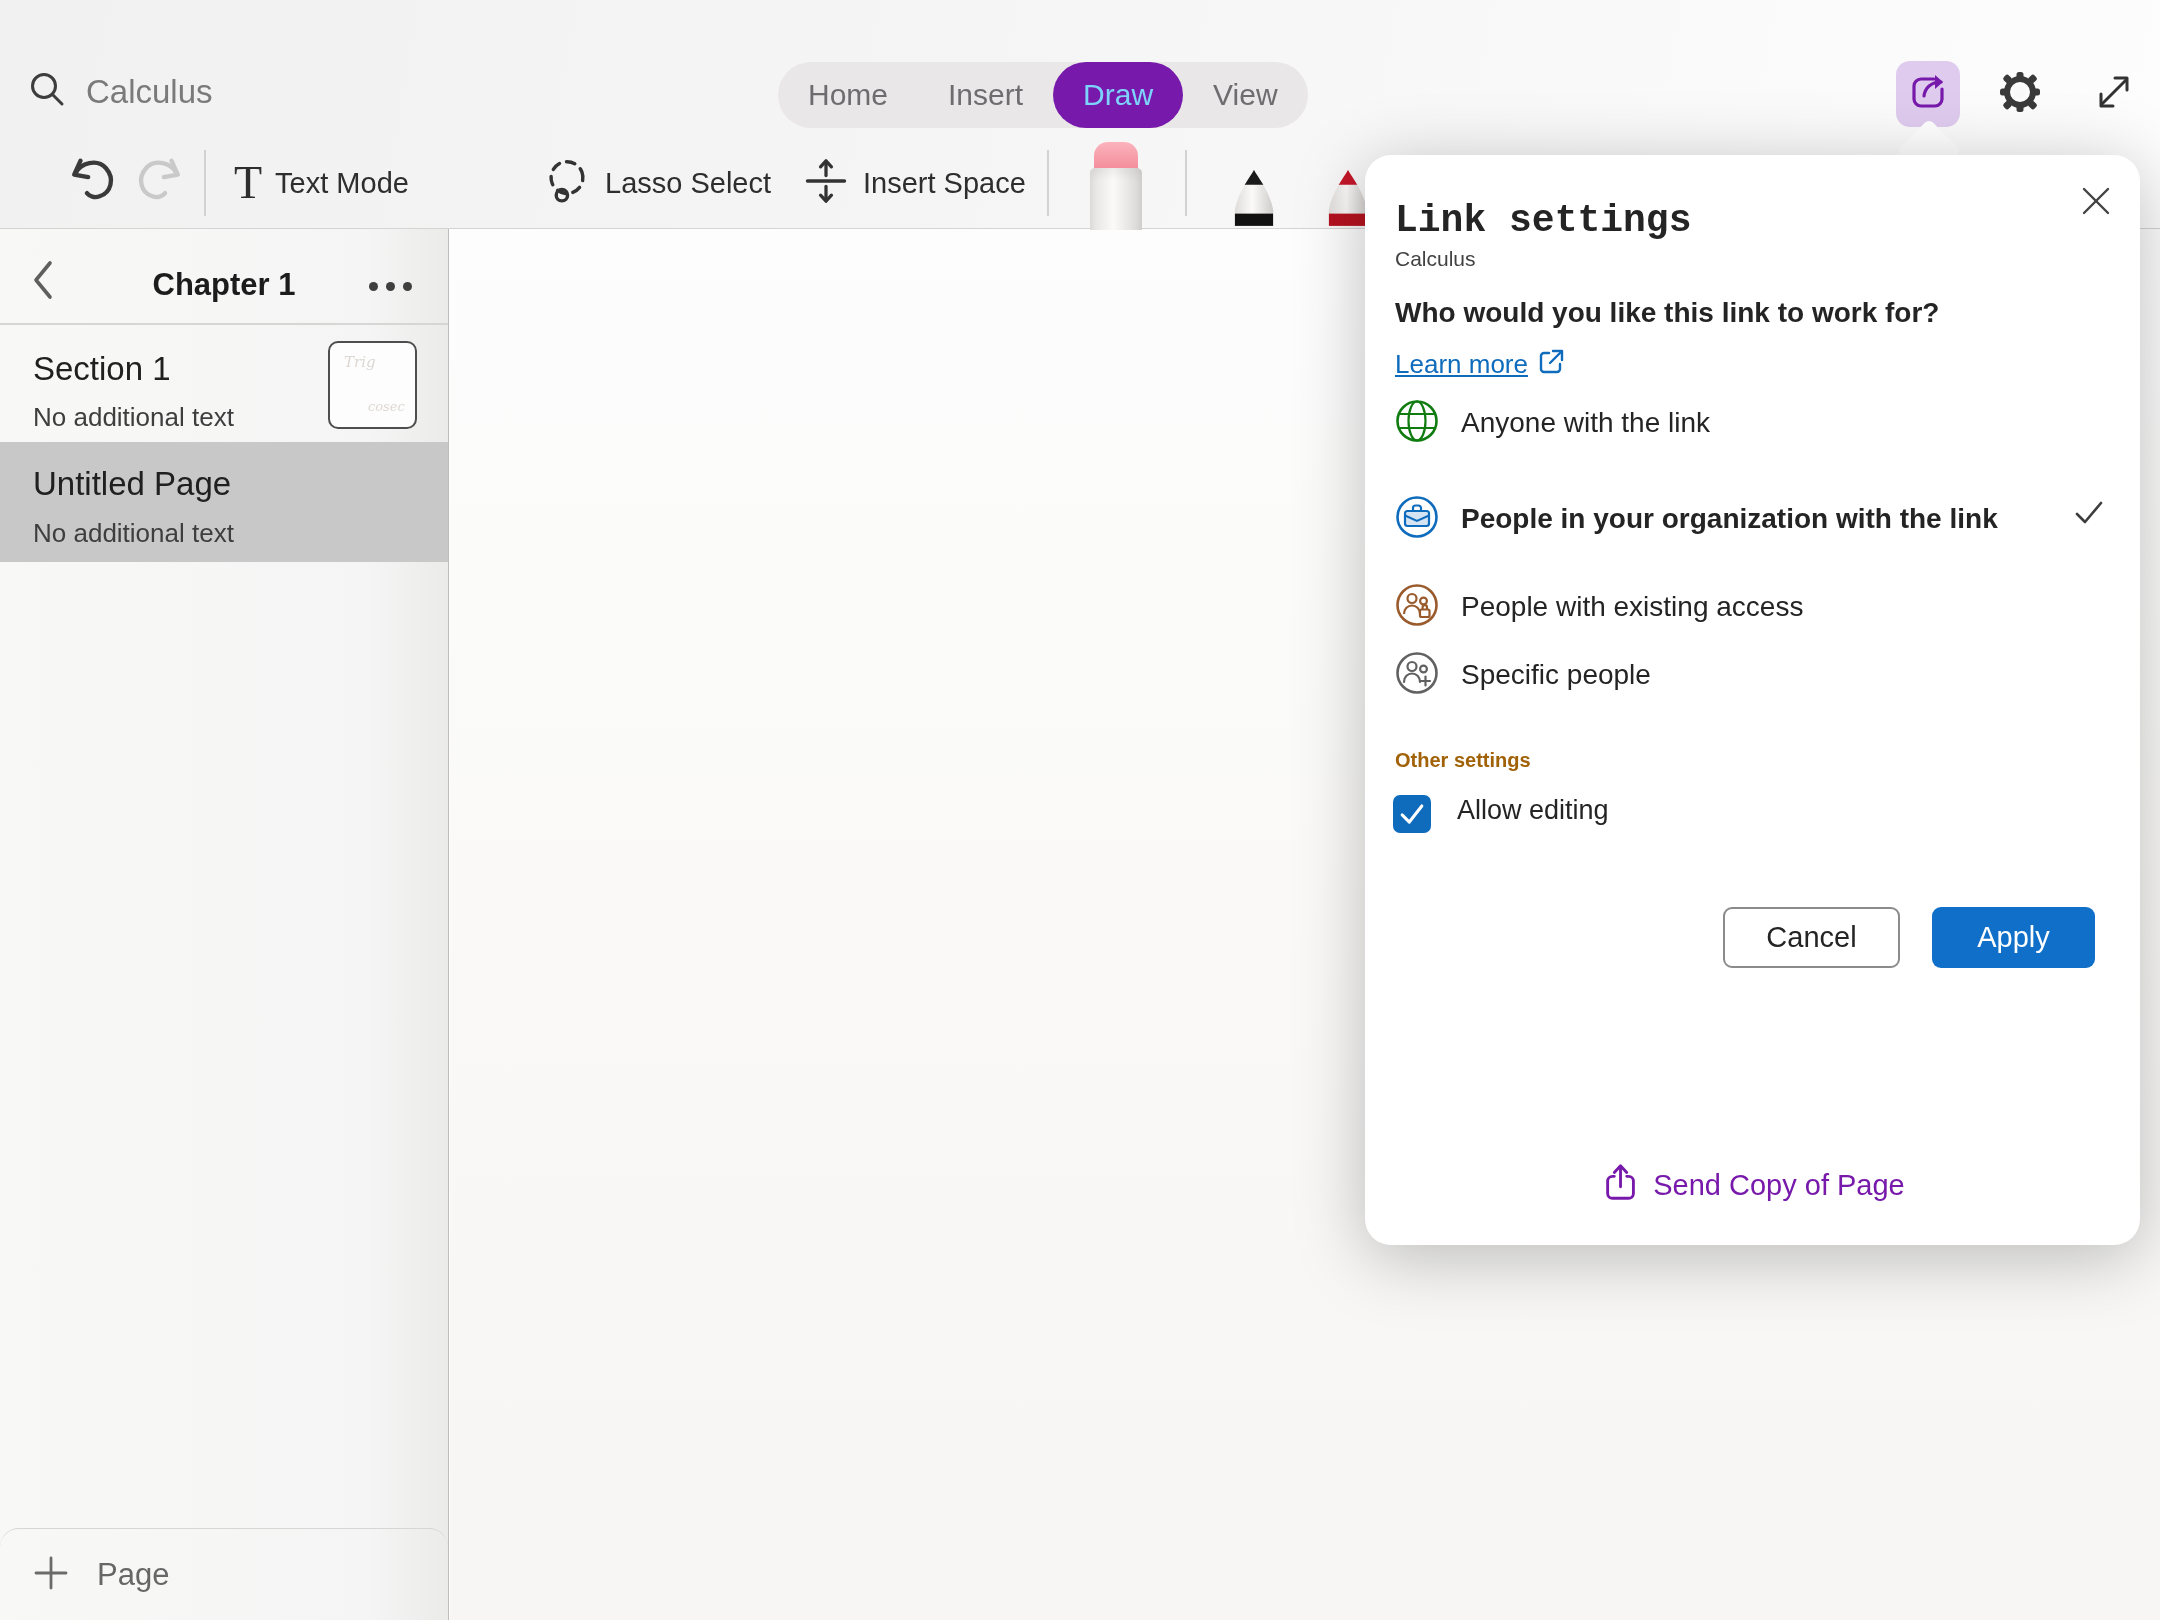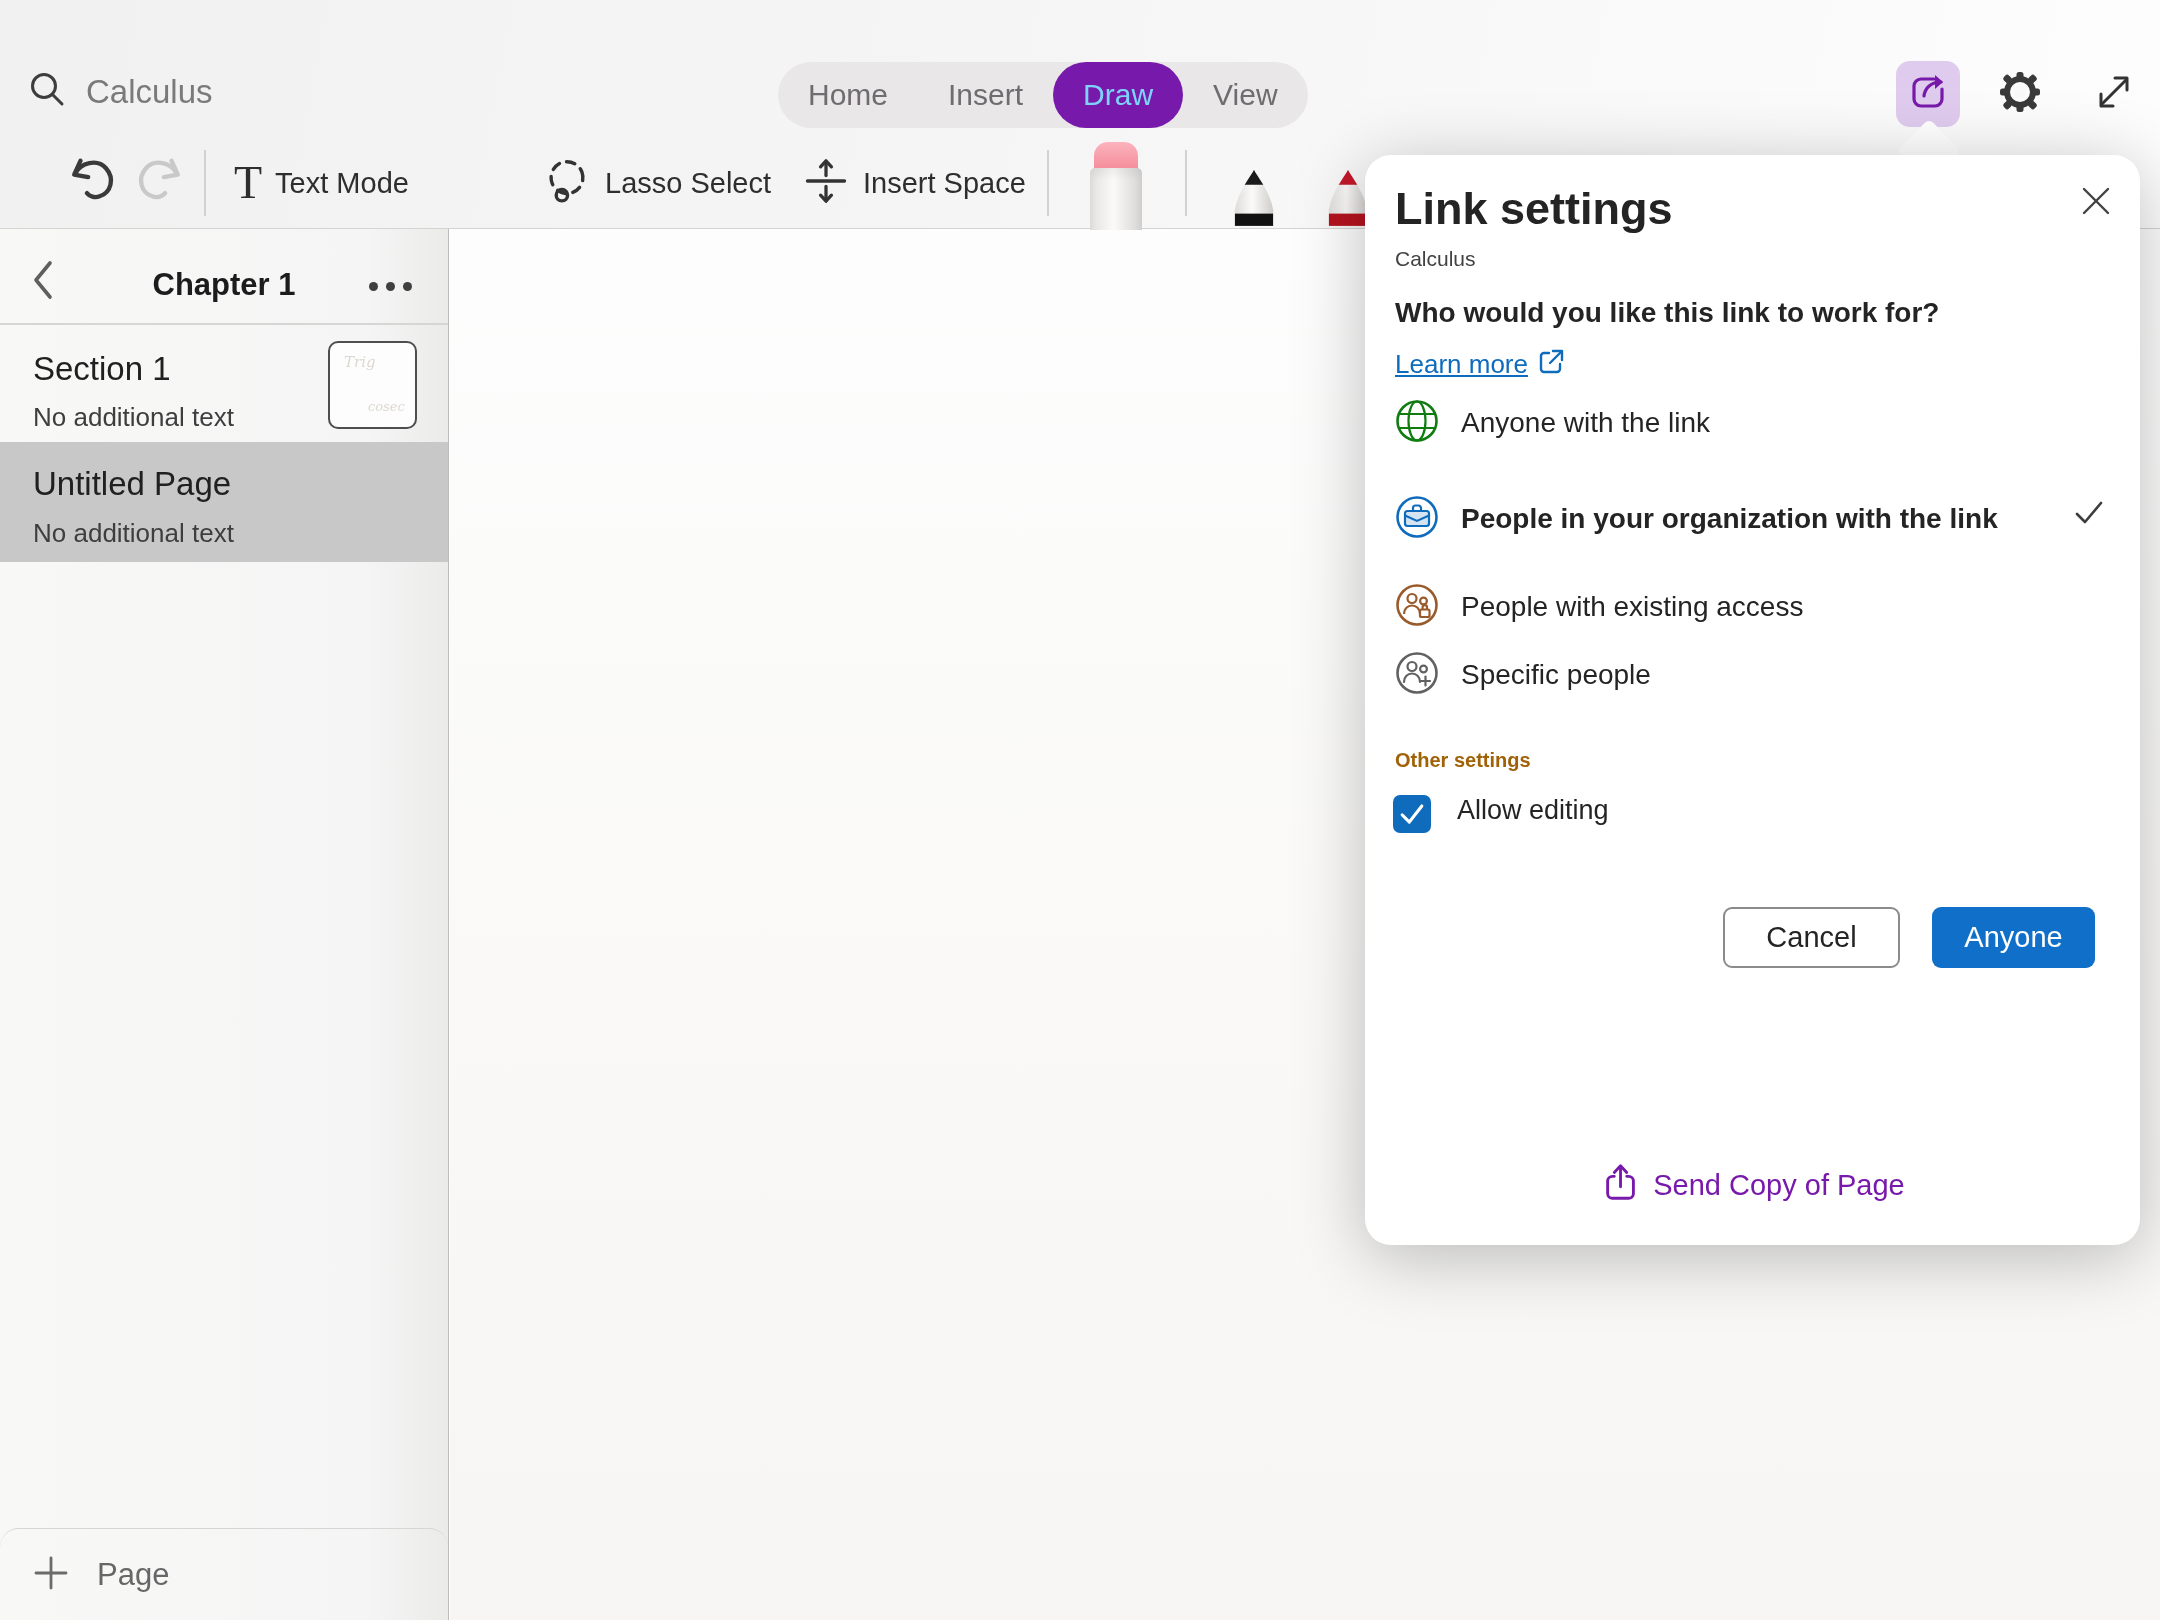--- a/index.html
+++ b/index.html
@@ -64,21 +64,21 @@
 
   
   .canvas { position:absolute; left:450px; top:229px; right:0; bottom:0;
     background:linear-gradient(180deg,#fdfdfd,#f7f6f4 90%); }
 
   
   .panel { position:absolute; left:1365px; top:155px; width:775px; height:1090px; background:#fff;
     border-radius:26px; box-shadow:0 12px 70px rgba(0,0,0,0.25); z-index:50; }
   .panel-close { position:absolute; right:22px; top:26px; width:44px; height:44px; display:flex;
     align-items:center; justify-content:center; }
-  .panel-title { position:absolute; left:30px; top:28px; font-size:45px; font-weight:700; color:#242424; }
+  .panel-title { position:absolute; left:30px; top:44px; font-size:38px; font-weight:700; color:#242424;font-family:Liberation Mono, monospace; }
   .panel-sub { position:absolute; left:30px; top:92px; font-size:21px; color:#424242; }
   .panel-question { position:absolute; left:30px; top:132px; width:560px; font-size:28px; font-weight:700;
     line-height:51px; color:#242424; }
   .learn-more { font-size:26px; font-weight:400; color:#0f6cbd; text-decoration:underline; white-space:nowrap; }
   .ext-icon { display:inline-block; vertical-align:-4px; margin-left:8px; }
   .opt-row { position:absolute; left:30px; right:30px; display:flex; align-items:center; gap:22px; }
   .opt-label { font-size:28px; color:#242424; }
   .opt-label.bold { font-weight:700; line-height:48px; width:540px; }
   .opt-check { position:absolute; right:2px; top:38px; }
   .other-heading { position:absolute; left:30px; top:594px; font-size:20px; font-weight:700; color:#a16207; }
@@ -387,21 +387,21 @@
     <div class="allow-row">
       <span class="checkbox">
         <svg width="34" height="34" viewBox="0 0 38 38" fill="none" stroke="#fff" stroke-width="3.4" stroke-linecap="round" stroke-linejoin="round">
             <polyline points="8,20 16,28 30,10"></polyline>
           </svg>
       </span>
       <span class="allow-label">Allow editing</span>
     </div>
 
     <button class="btn btn-cancel">Cancel</button>
-    <button class="btn btn-apply">Anyone</button>
+    <button class="btn btn-apply">Apply</button>
 
     <div class="send-copy">
       <span>
         <svg width="42" height="42" viewBox="0 0 44 44" fill="none" stroke="#7719aa" stroke-width="3" stroke-linecap="round" stroke-linejoin="round">
           <path d="M15 15 H13 a5 5 0 0 0 -5 5 v13 a5 5 0 0 0 5 5 h17 a5 5 0 0 0 5 -5 V20 a5 5 0 0 0 -5 -5 h-2"></path>
           <line x1="21.5" y1="26" x2="21.5" y2="5"></line>
           <polyline points="15,11 21.5,4 28,11"></polyline>
         </svg>
       </span>
       <span class="send-copy-label">Send Copy of Page</span>

